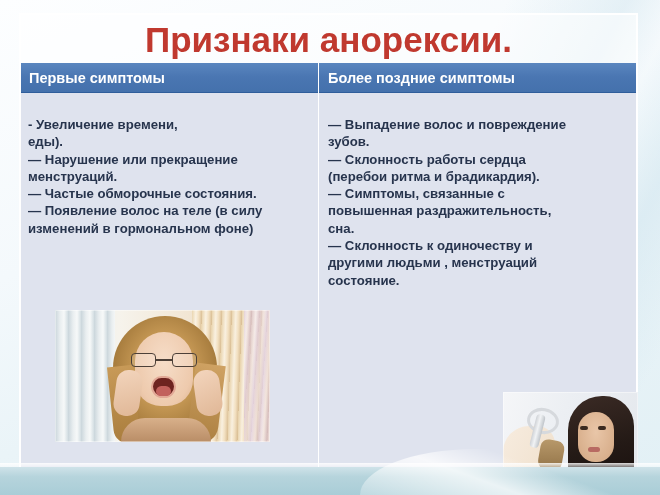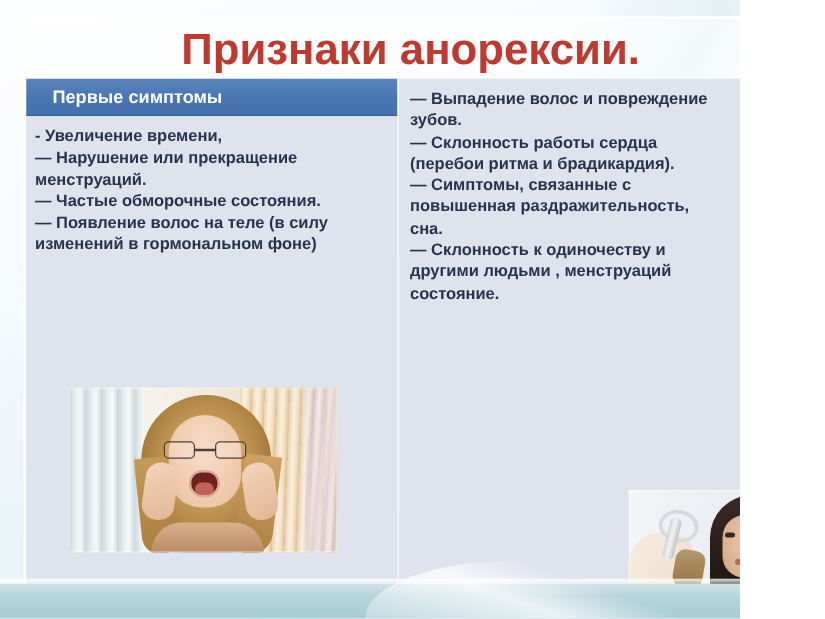--- a/index.html
+++ b/index.html
@@ -9,21 +9,21 @@
   body {
     width: 660px;
     height: 495px;
     overflow: hidden;
     font-family: "Liberation Sans", sans-serif;
   }
 
   
   .slide {
     position: relative;
-    width: 592px;
+    width: 660px;
     height: 495px;
     background:
       
       linear-gradient(118deg, rgba(255,255,255,0) 55%, rgba(214,232,240,0.55) 68%, rgba(255,255,255,0.1) 74%, rgba(206,228,238,0.5) 82%, rgba(255,255,255,0) 92%),
       linear-gradient(160deg, #fdfeff 0%, #f4f9fc 38%, #eaf4f8 62%, #e2f0f5 100%);
     overflow: hidden;
   }
 
   
   .bottom-band {
@@ -102,33 +102,33 @@
 
   .th {
     height: 30px;
     background: linear-gradient(180deg, #5a86bf 0%, #4a76b2 48%, #4471ac 100%);
     border-bottom: 1px solid #2f5e9b;
     color: #ffffff;
     font-size: 14.5px;
     font-weight: bold;
     display: flex;
     align-items: center;
-    padding-left: 21px;
+    padding-left: 8px;
     box-sizing: border-box;
   }
   .col-right .th { padding-left: 9px; }
 
   .td {
     flex: 1;
     background: #dfe3ee;
     color: #27344d;
     font-size: 13.2px;
     font-weight: bold;
     line-height: 1.31;
-    padding: 7px 8px 0 7px;
+    padding: 23px 8px 0 7px;
     box-sizing: border-box;
     position: relative;
     overflow: hidden;
   }
   .col-right .td { background: #dfe3ee; padding-left: 9px; padding-right: 12px; }
 
   .td p {
     margin: 0;
   }
 
@@ -296,29 +296,31 @@
   <div class="panel"></div>
 
   <div class="title">Признаки анорексии.</div>
 
   <div class="table">
 
     <div class="col col-left">
       <div class="th">Первые симптомы</div>
       <div class="td">
         <p>- Увеличение времени,</p>
+        <p>еды).</p>
         <p>— Нарушение или прекращение</p>
         <p>менструаций.</p>
         <p>— Частые обморочные состояния.</p>
         <p>— Появление волос на теле (в силу</p>
         <p>изменений в гормональном фоне)</p>
       </div>
     </div>
 
     <div class="col col-right">
+      <div class="th">Более поздние симптомы</div>
       <div class="td">
         <p>— Выпадение волос и повреждение</p>
         <p>зубов.</p>
         <p>— Склонность работы сердца</p>
         <p>(перебои ритма и брадикардия).</p>
         <p>— Симптомы, связанные с</p>
         <p>повышенная раздражительность,</p>
         <p>сна.</p>
         <p>— Склонность к одиночеству и</p>
         <p>другими людьми , менструаций</p>

